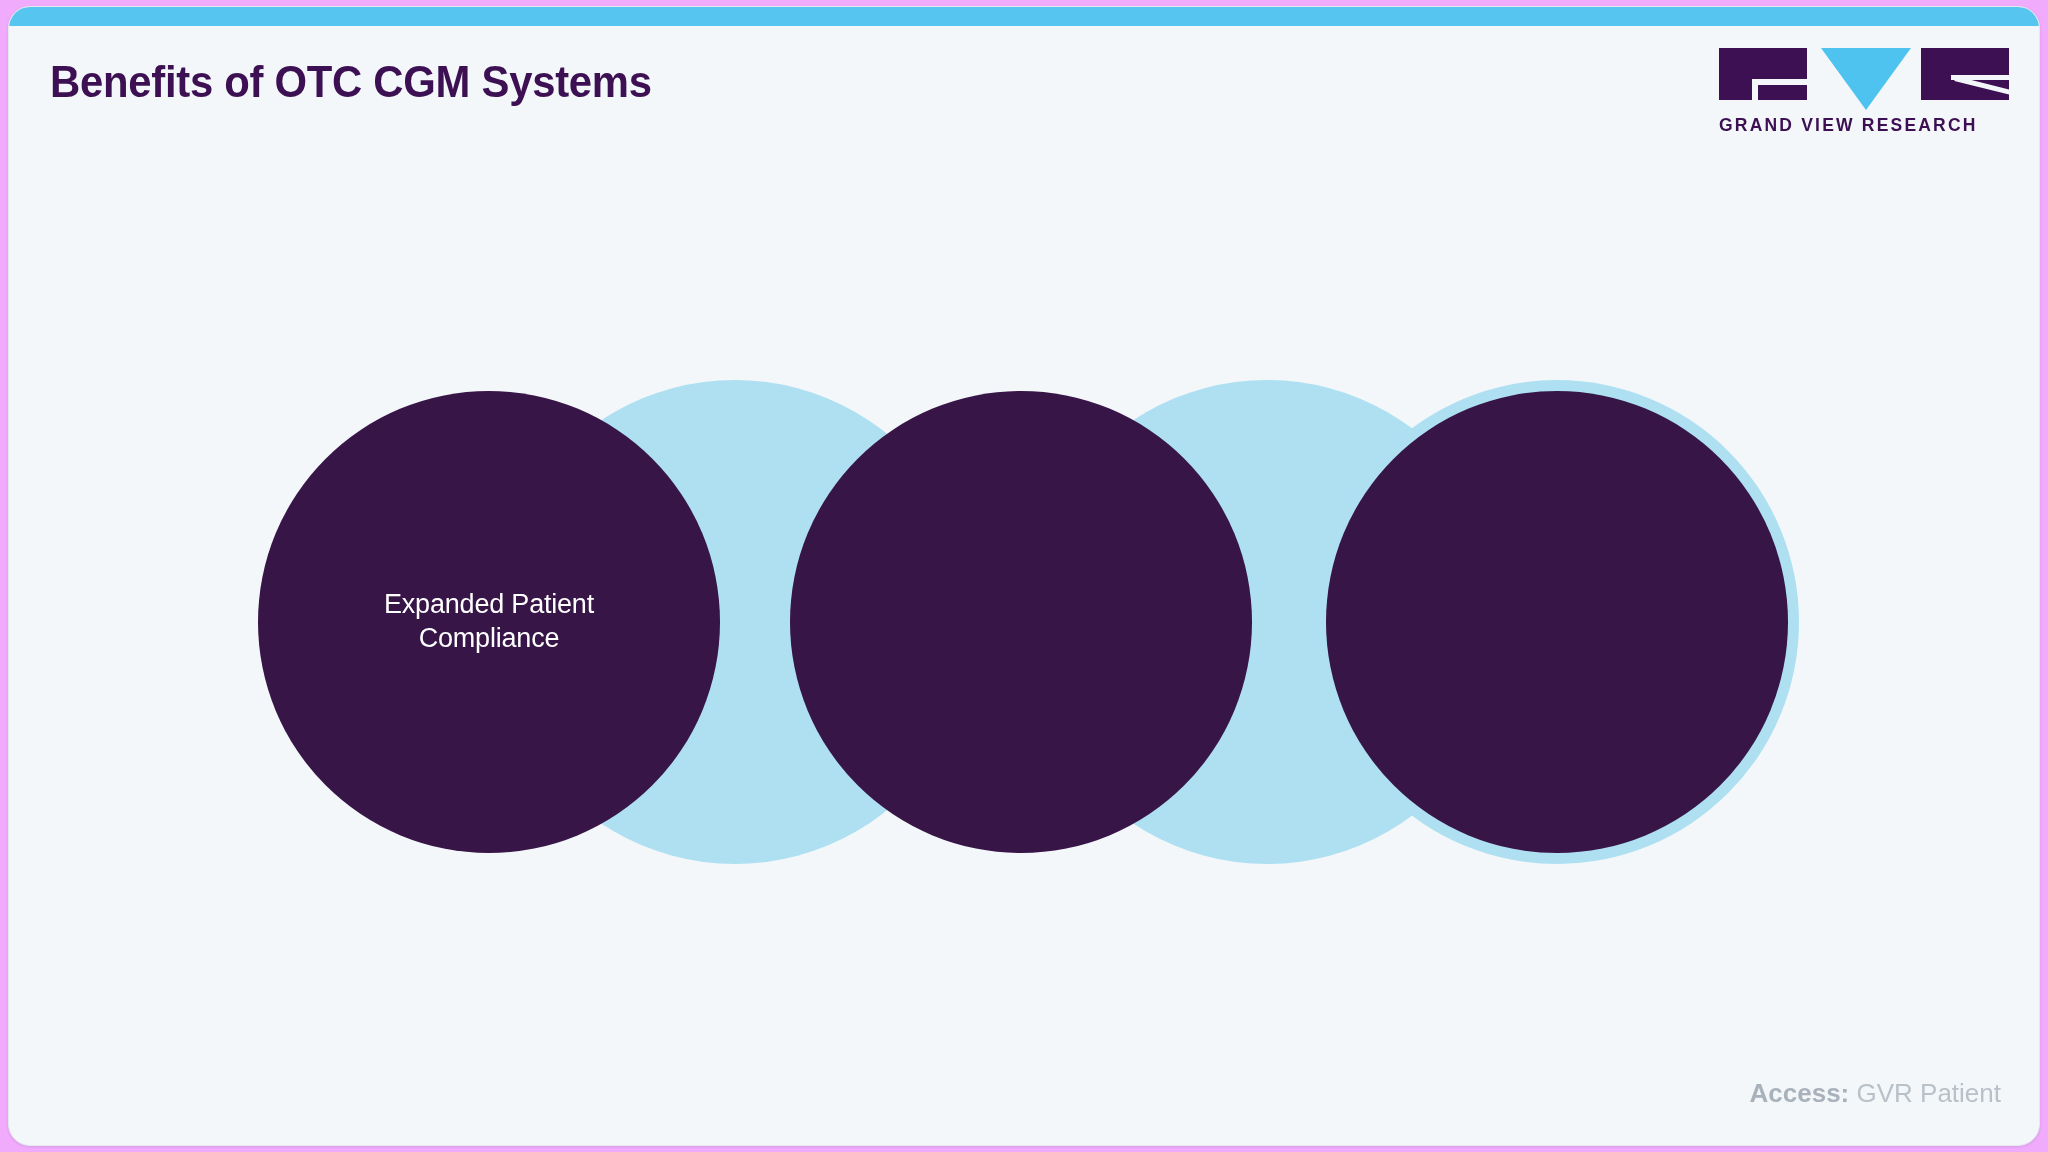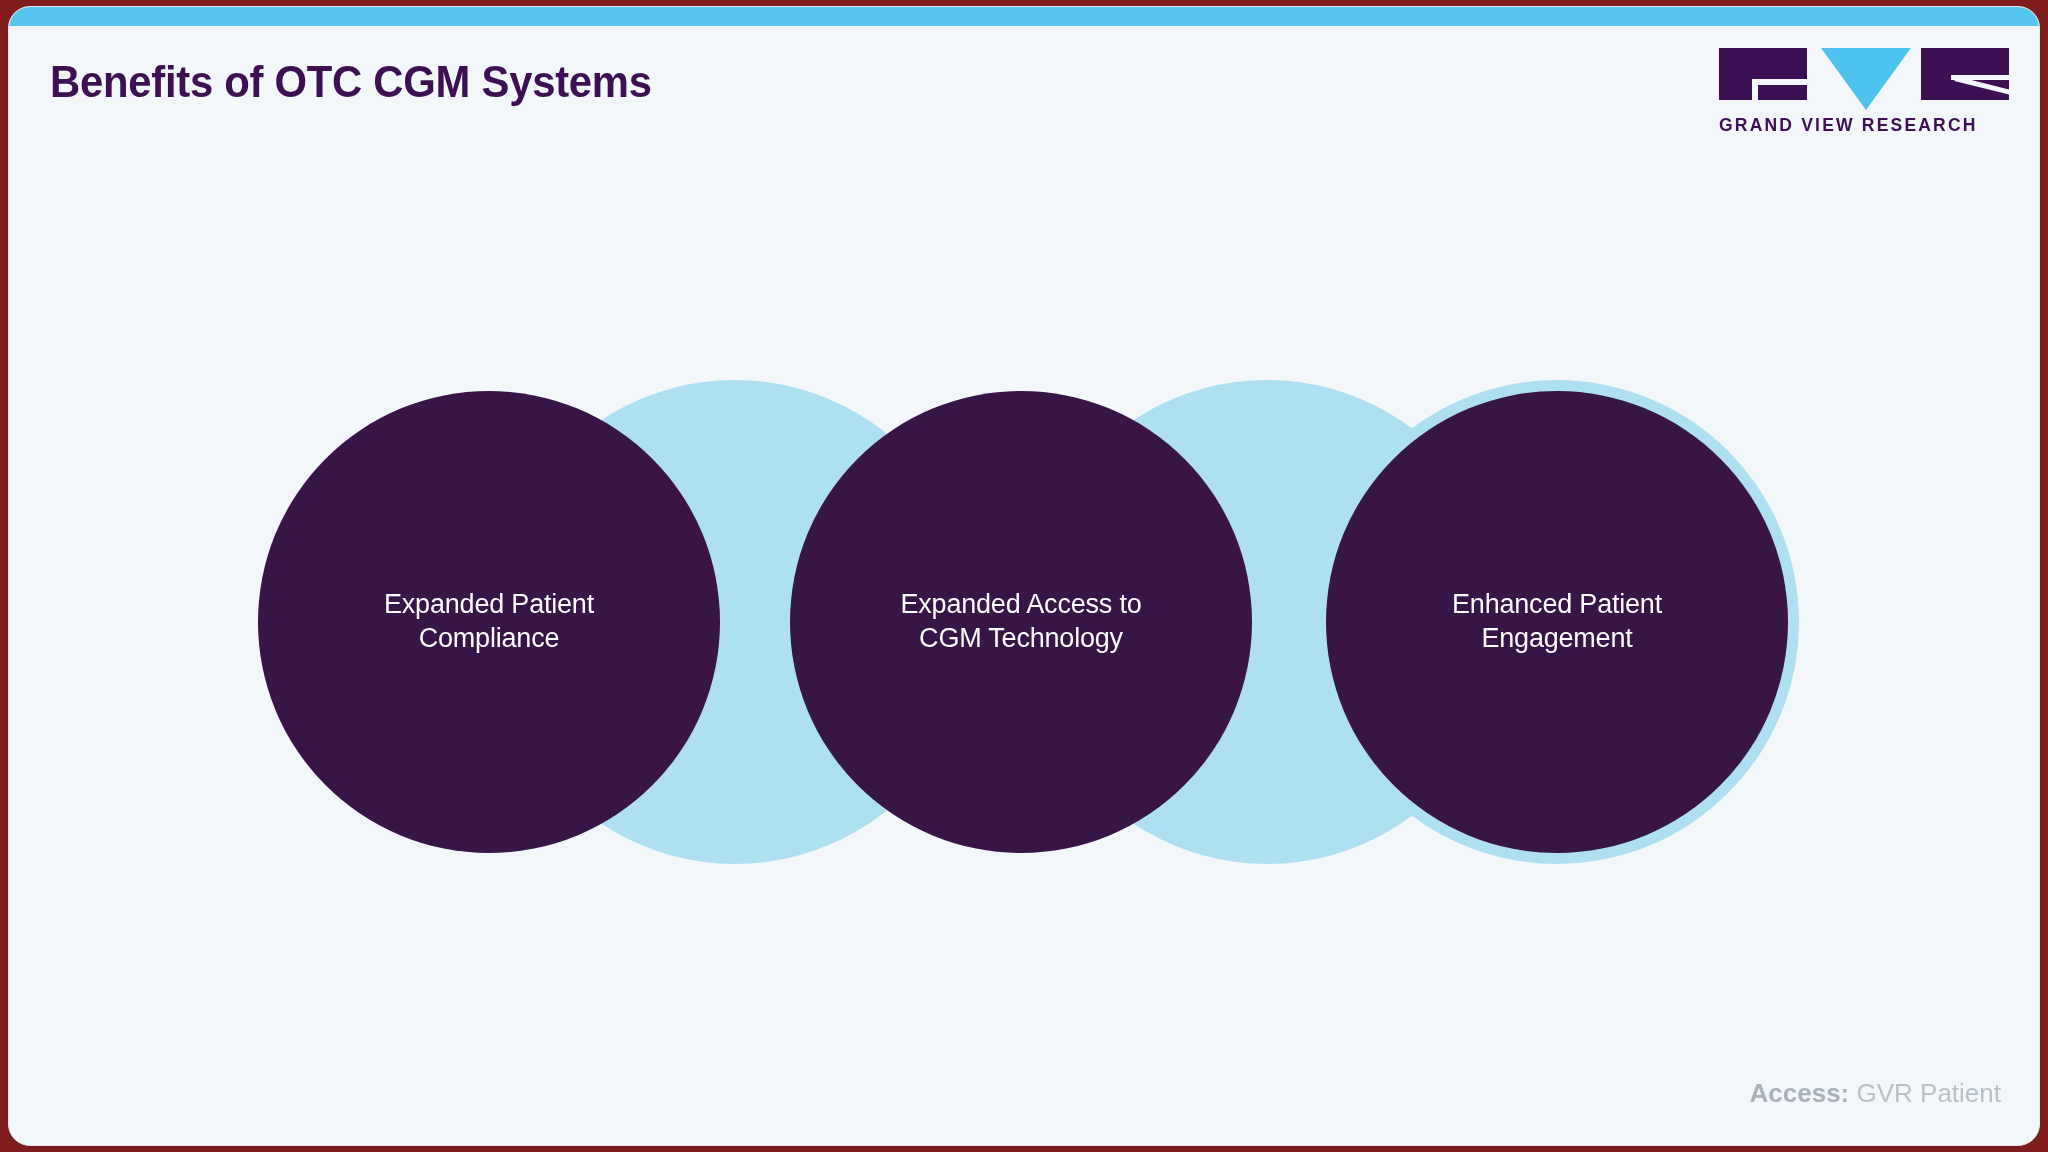--- a/index.html
+++ b/index.html
@@ -9,21 +9,21 @@
     height: 1152px;
     background: #d9dde1;
     font-family: "Liberation Sans", sans-serif;
     overflow: hidden;
   }
 
   .page {
     position: relative;
     width: 2048px;
     height: 1152px;
-    background: #7f1d1d;
+    background: #f0abfc;
   }
 
   
   .card {
     position: absolute;
     left: 8px;
     top: 6px;
     width: 2032px;
     height: 1140px;
     background: #f3f7fa;
@@ -219,25 +219,21 @@
 
         <g>
           <circle cx="1548" cy="260" r="242" fill="#AEE0F2"></circle>
           <circle cx="1548" cy="260" r="231" fill="#371547"></circle>
         </g>
       </svg>
 
       <div class="node-label" style="left:480px; top:260px;">Expanded Patient
 Compliance</div>
 
-      <div class="node-label" style="left:1012px; top:260px;">Expanded Access to
-CGM Technology</div>
-
-      <div class="node-label" style="left:1548px; top:260px;">Enhanced Patient
-Engagement</div>
+
     </div>
 
     <div class="source">
       <span class="source-label">Access:</span>
       <span class="source-value">GVR Patient</span>
     </div>
 
   </div>
 </div>
 

